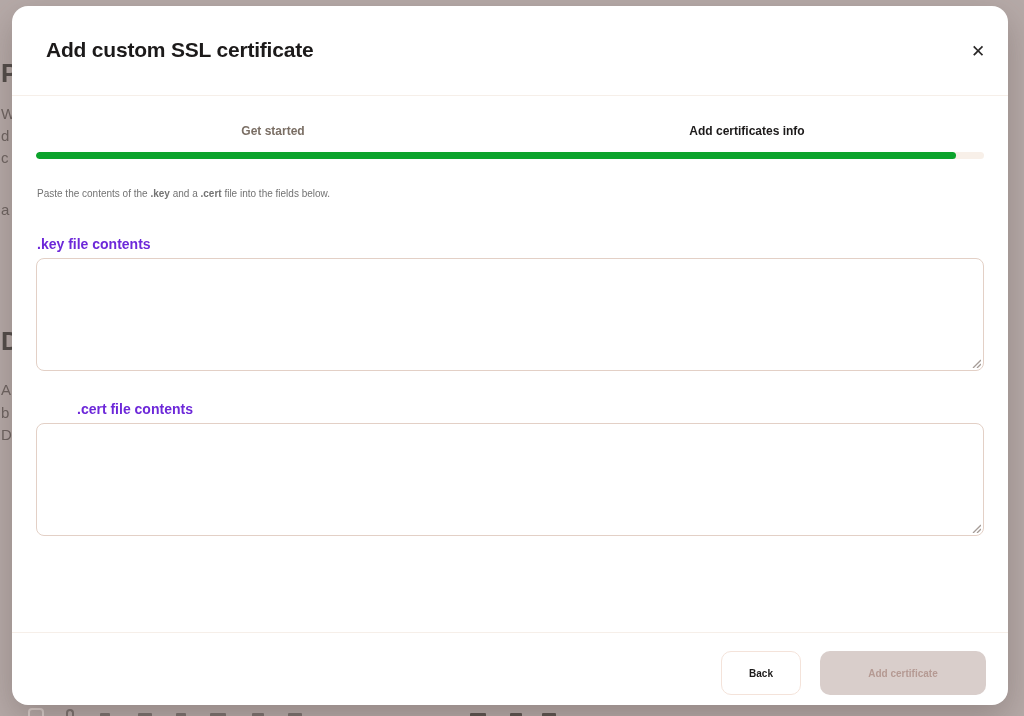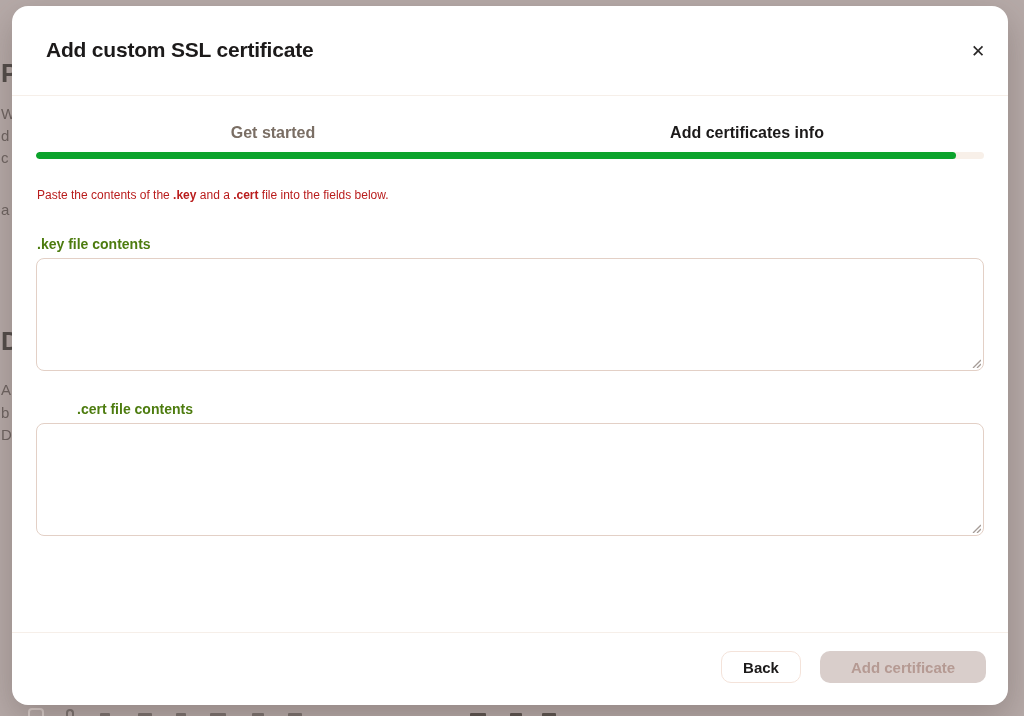--- a/index.html
+++ b/index.html
@@ -45,33 +45,33 @@
   }
   .close-btn {
     position: absolute; top: 30px; right: 14px; width: 32px; height: 32px;
     background: transparent; border: none; cursor: pointer;
     font-size: 17px; line-height: 32px; text-align: center; color: #2a2828; padding: 0;
   }
   .header-divider { position: absolute; left: 0; top: 89px; width: 100%; height: 1px; background: #f6efe9; }
 
   
   .step-labels { position: absolute; left: 24px; top: 118px; width: 948px; display: flex; }
-  .step-label { flex: 1; text-align: center; font-size: 16px; font-weight: 700; cursor: pointer; }
+  .step-label { flex: 1; text-align: center; font-size: 12px; font-weight: 700; cursor: pointer; }
   .step-label.done { color: #7a6e64; }
   .step-label.active { color: #1c1a1a; }
   .progress-track {
     position: absolute; left: 24px; top: 146px; width: 948px; height: 7px;
     background: #f8f0e9; border-radius: 4px; overflow: hidden;
   }
   .progress-fill { height: 100%; background: #0ba32c; border-radius: 4px; }
 
   
-  .intro { position: absolute; left: 25px; top: 182px; margin: 0; font-size: 12px; color: #b91c1c; }
+  .intro { position: absolute; left: 25px; top: 182px; margin: 0; font-size: 10px; color: #737373; }
   .intro b { font-weight: 700; }
-  .field-label { position: absolute; left: 25px; margin: 0; font-size: 14px; font-weight: 700; color: #4d7c0f; }
+  .field-label { position: absolute; left: 25px; margin: 0; font-size: 14px; font-weight: 700; color: #6d28d9; }
   .label-key { top: 230px; }
   .label-cert { top: 395px; margin-left: 40px; }
   .ta-wrap { position: absolute; left: 24px; width: 948px; height: 113px; }
   .ta-key { top: 252px; }
   .ta-cert { top: 417px; }
   textarea {
     width: 100%; height: 100%; resize: none;
     border: 1px solid #e3d0c6; border-radius: 8px; background: #ffffff;
     font-family: "Liberation Sans", sans-serif; font-size: 14px; padding: 10px 12px;
     outline: none; display: block;
@@ -80,22 +80,22 @@
   .note {
     position: absolute; left: 25px; top: 559px; width: 930px; margin: 0;
     font-size: 14px; line-height: 21px; color: #242121;
   }
   .footer-divider { position: absolute; left: 0; top: 626px; width: 100%; height: 1px; background: #f6efe9; }
   .footer {
     position: absolute; top: 645px; right: 22px;
     display: flex; gap: 19px; align-items: center;
   }
   .btn {
-    height: 32px; border-radius: 10px; font-family: "Liberation Sans", sans-serif;
-    font-size: 15px; font-weight: 600; cursor: pointer;
+    height: 44px; border-radius: 10px; font-family: "Liberation Sans", sans-serif;
+    font-size: 10px; font-weight: 600; cursor: pointer;
   }
   .btn-back {
     width: 80px; background: #ffffff; border: 1px solid #f4e3da; color: #1c1a1a;
   }
   .btn-submit {
     width: 166px; background: #d9cecb; border: none; color: #b59a93; cursor: default;
   }
 </style>
 </head>
 <body>

